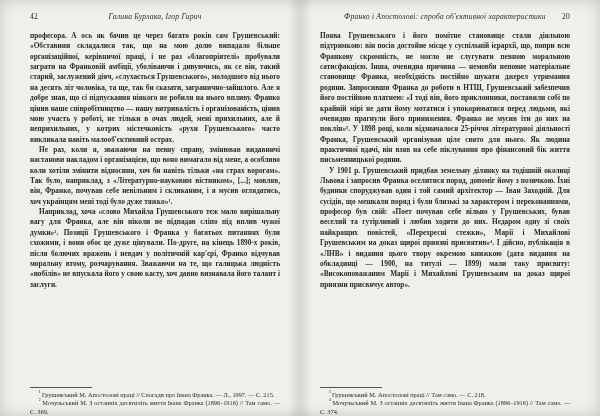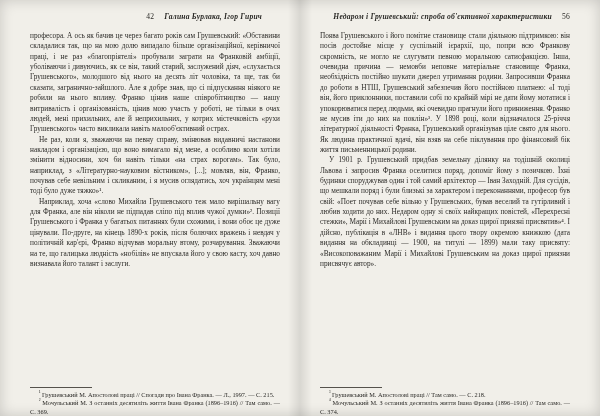--- a/index.html
+++ b/index.html
@@ -29,21 +29,20 @@
     background: linear-gradient(90deg, rgba(0,0,0,0) 0%, rgba(0,0,0,0.10) 50%, rgba(0,0,0,0) 100%);
     pointer-events: none;
   }
   .page {
     box-sizing: border-box;
     width: 300px;
     height: 416px;
     display: flex;
     flex-direction: column;
     padding-top: 12px;
-    align-items: flex-end;
   }
   .page.left  { padding-left: 30px; padding-right: 20px; }
   .page.right { padding-left: 20px; padding-right: 30px; }
 
   .running-head {
     display: flex;
     align-items: baseline;
     justify-content: space-between;
     font-size: 7.6px;
     margin-bottom: 10px;
@@ -53,33 +52,33 @@
   .page.left  .running-head .pagenum.num { text-align: left; }
   .page.right .running-head .pagenum.num { text-align: right; }
   .running-head .head-title {
     flex: 1;
     text-align: center;
     font-style: italic;
     white-space: nowrap;
     overflow: hidden;
     text-overflow: ellipsis;
     padding: 0 4px;
-    font-weight: bold;
   }
 
   .page-body {
     flex: 1 1 auto;
     overflow: hidden;
   }
   .page-body p {
     margin: 0;
     font-size: 7.3px;
     line-height: 1.42;
     text-align: justify;
     text-indent: 9px;
+    font-weight: bold;
   }
   .page-body p.noindent { text-indent: 0; }
 
   .footnotes {
     margin-top: auto;
     padding-top: 4px;
   }
   .fn-rule {
     width: 62px;
     border-top: 1px solid #55524c;
@@ -117,22 +116,22 @@
     <div class="footnotes">
       <div class="fn-rule"></div>
       <p class="fn"><sup>¹</sup> <span>Грушевський М. Апостолові праці // Спогади про Івана Франка. — Л., 1997. — С. 215.</span></p>
       <p class="fn"><sup>²</sup> <span>Мочульський М. З останніх десятиліть життя Івана Франка (1896–1916) // Там само. — С. 369.</span></p>
     </div>
   </div>
 
   <div class="page right">
     <div class="running-head">
       <span class="pagenum"></span>
-      <span class="head-title">Недаром і Грушевський: спроба об'єктивної характеристики</span>
-      <span class="pagenum num">56</span>
+      <span class="head-title">Франко і Апостолові: спроба об'єктивної характеристики</span>
+      <span class="pagenum num">20</span>
     </div>
     <div class="page-body">
       <p class="noindent">Поява Грушевського і його помітне становище стали діяльною підтримкою: він посів достойне місце у суспільній ієрархії, що, попри всю Франкову скромність, не могло не слугувати певною моральною сатисфакцією. Інша, очевидна причина — немовби неповне матеріальне становище Франка, необхідність постійно шукати джерел утримання родини. Запросивши Франка до роботи в НТШ, Грушевський забезпечив його постійною платнею: «І тоді він, його приклонники, поставили собі по крайній мірі не дати йому мотатися і упокорюватися перед людьми, які очевидно прагнули його приниження. Франко не мусив іти до них на поклін»³. У 1898 році, коли відзначалося 25-річчя літературної діяльності Франка, Грушевський організував ціле свято для нього. Як людина практичної вдачі, він взяв на себе піклування про фінансовий бік життя письменницької родини.</p>
       <p>У 1901 р. Грушевський придбав земельну ділянку на тодішній околиці Львова і запросив Франка оселитися поряд, допоміг йому з позичкою. Їхні будинки споруджував один і той самий архітектор — Іван Заходній. Для сусідів, що мешкали поряд і були близькі за характером і переконаннями, професор був свій: «Поет почував себе вільно у Грушевських, бував веселий та гутірливий і любив ходити до них. Недаром одну зі своїх найкращих повістей, «Перехресні стежки», Марії і Михайлові Грушевським на доказ щирої приязні присвятив»⁴. І дійсно, публікація в «ЛНВ» і видання цього твору окремою книжкою (дата видання на обкладинці — 1900, на титулі — 1899) мали таку присвяту: «Високоповажаним Марії і Михайлові Грушевським на доказ щирої приязни присвячує автор».</p>
     </div>
     <div class="footnotes">
       <div class="fn-rule"></div>
       <p class="fn"><sup>³</sup> <span>Грушевський М. Апостолові праці // Там само. — С. 218.</span></p>
       <p class="fn"><sup>⁴</sup> <span>Мочульський М. З останніх десятиліть життя Івана Франка (1896–1916) // Там само. — С. 374.</span></p>
     </div>

